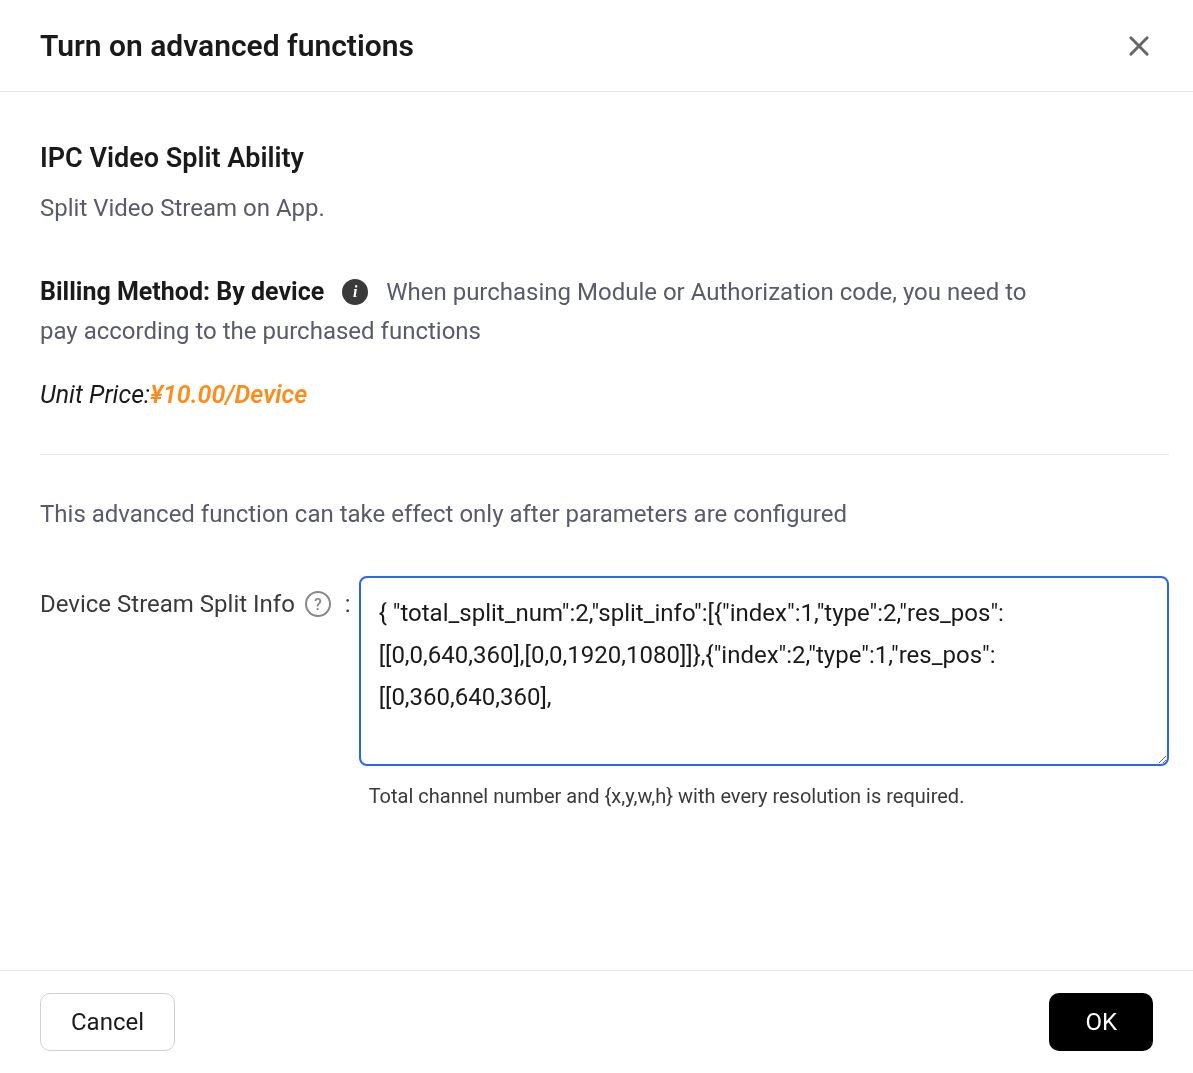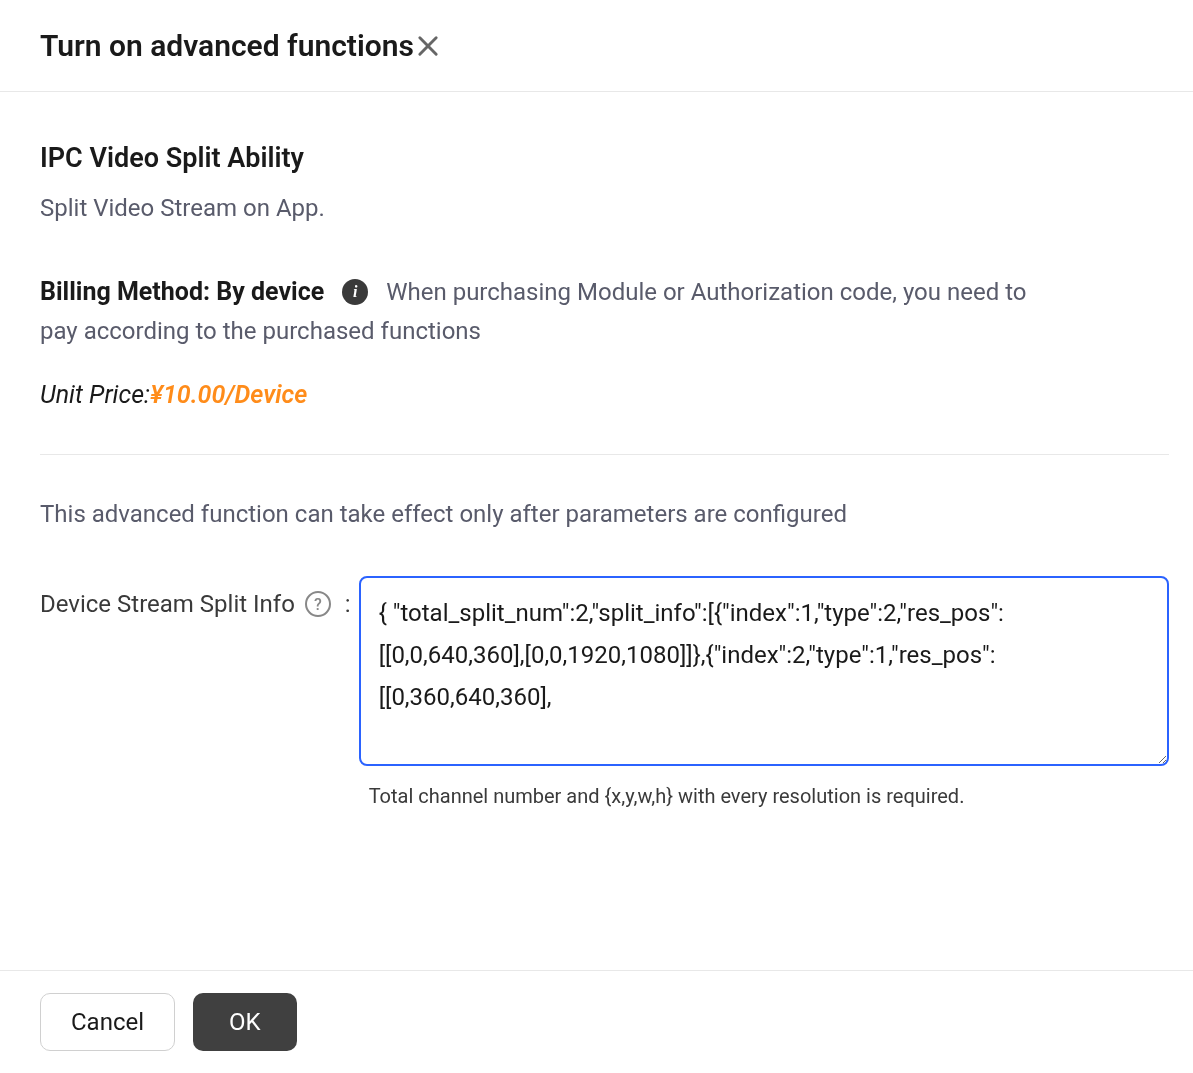--- a/index.html
+++ b/index.html
@@ -9,20 +9,21 @@
     }
     body {
       font-family: -apple-system, BlinkMacSystemFont, "Segoe UI", Roboto, "Helvetica Neue", Arial, sans-serif;
       background: #fff;
       width: 1193px;
       height: 1073px;
       position: relative;
     }
     .modal-header {
       display: flex;
+      justify-content: space-between;
       align-items: center;
       padding: 28px 40px 28px 40px;
       border-bottom: 1px solid #e8e8e8;
     }
     .modal-title {
       font-size: 30px;
       font-weight: 600;
       color: #1a1a1a;
     }
     .close-btn {
@@ -160,38 +161,38 @@
       margin-left: 10px;
     }
     .modal-footer {
       position: absolute;
       bottom: 0;
       left: 0;
       right: 0;
       border-top: 1px solid #e8e8e8;
       padding: 22px 40px;
       display: flex;
-      justify-content: flex-start;
+      justify-content: space-between;
       gap: 18px;
     }
     .btn {
       padding: 14px 30px;
       font-size: 24px;
       border-radius: 10px;
       cursor: pointer;
       border: none;
       font-family: inherit;
     }
     .btn-cancel {
       background: #fff;
       border: 1px solid #d0d0d0;
       color: #1a1a1a;
     }
     .btn-ok {
-      background: #404040;
+      background: #000000;
       color: #fff;
       padding: 14px 36px;
     }
   </style>
 </head>
 <body>
 
 <div class="modal-header">
   <div class="modal-title">Turn on advanced functions</div>
   <div class="close-btn">

